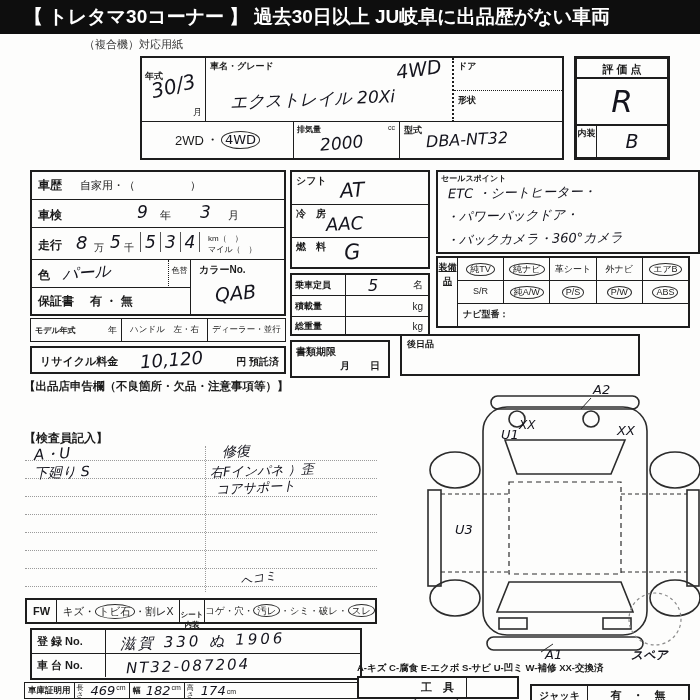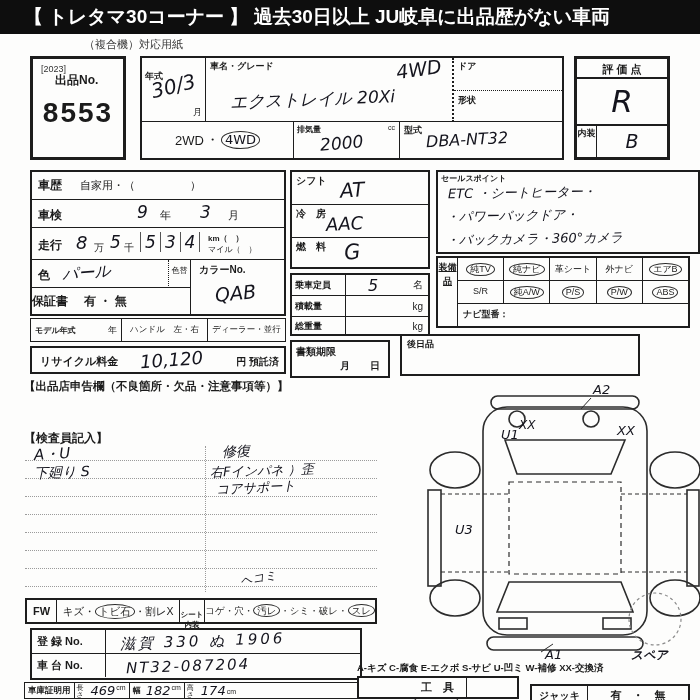--- a/index.html
+++ b/index.html
@@ -22,25 +22,20 @@
   svg text { font-family: "DejaVu Sans", sans-serif; font-style: italic; fill: #14141d; }
 </style>
 </head>
 <body>
 
 <div class="sheet">
 
   <div class="abs" style="left:0;top:0;width:700px;height:34px;background:#0e0e0e;color:#fff;font-weight:700;font-size:19px;line-height:34px;padding-left:24px;white-space:nowrap;">【 トレタマ30コーナー 】 過去30日以上 JU岐阜に出品歴がない車両</div>
   <div class="abs" style="left:84px;top:37px;font-size:11px;color:#3a3a3a;">（複合機）対応用紙</div>
 
-  <div class="bx" style="left:30px;top:56px;width:96px;height:104px;border-width:3px;">
-    <div style="position:absolute;left:8px;top:5px;font-size:9px;color:#333;">[2023]</div>
-    <div class="lb" style="position:absolute;left:22px;top:13px;font-size:12px;">出品No.</div>
-    <div class="lb" style="position:absolute;left:0;top:38px;width:100%;text-align:center;font-size:28px;letter-spacing:2px;">8553</div>
-  </div>
 
   <div class="bx" style="left:140px;top:56px;width:424px;height:104px;">
 
     <div class="abs cell-r" style="left:0;top:0;width:64px;height:64px;border-bottom:1.5px solid #1d1d1d;">
       <span class="lb" style="position:absolute;left:3px;top:12px;font-size:9px;">年式</span>
       <span class="hw" style="position:absolute;left:9px;top:16px;font-size:20px;transform:rotate(-14deg);">30/3</span>
       <span style="position:absolute;right:3px;bottom:2px;font-size:9px;">月</span>
     </div>
     <div class="abs" style="left:64px;top:0;width:246px;height:64px;border-bottom:1.5px solid #1d1d1d;">
       <span class="lb" style="position:absolute;left:4px;top:2px;font-size:9px;">車名・グレード</span>
@@ -92,30 +87,30 @@
     </div>
     <div class="abs" style="left:0;top:56px;width:252px;height:32px;border-bottom:1.5px solid #1d1d1d;">
       <span class="lb" style="position:absolute;left:6px;top:9px;font-size:12px;">走行</span>
       <span class="hw" style="position:absolute;left:44px;top:4px;font-size:18px;">8</span>
       <span style="position:absolute;left:62px;top:13px;font-size:10px;">万</span>
       <span class="hw" style="position:absolute;left:78px;top:4px;font-size:17px;">5</span>
       <span style="position:absolute;left:92px;top:13px;font-size:10px;">千</span>
       <span class="hw" style="position:absolute;left:108px;top:4px;width:20px;text-align:center;font-size:17px;border-left:1px solid #555;">5</span>
       <span class="hw" style="position:absolute;left:128px;top:4px;width:20px;text-align:center;font-size:17px;border-left:1px solid #555;">3</span>
       <span class="hw" style="position:absolute;left:148px;top:4px;width:20px;text-align:center;font-size:17px;border-left:1px solid #555;border-right:1px solid #555;">4</span>
-      <span style="position:absolute;left:176px;top:5px;font-size:8px;font-weight:700;">km（　）</span>
+      <span style="position:absolute;left:176px;top:5px;font-size:8px;font-weight:400;">km（　）</span>
       <span style="position:absolute;left:176px;top:16px;font-size:8px;">マイル（　）</span>
     </div>
     <div class="abs" style="left:0;top:88px;width:158px;height:28px;border-bottom:1.5px solid #1d1d1d;">
       <span class="lb" style="position:absolute;left:6px;top:7px;font-size:12px;">色</span>
       <span class="hw" style="position:absolute;left:30px;top:3px;font-size:16px;transform:rotate(-5deg);">パール</span>
       <span class="tiny" style="position:absolute;right:0;top:0;width:22px;height:28px;border-left:1.5px dotted #1d1d1d;text-align:center;padding-top:5px;font-size:8px;word-break:break-all;">色替</span>
     </div>
     <div class="abs flexrow" style="left:0;top:116px;width:158px;height:26px;">
-      <span class="lb" style="font-size:12px;">保証書</span>
+      <span class="lb" style="margin-left:6px;font-size:12px;">保証書</span>
       <span class="lb" style="margin-left:16px;font-size:12px;">有 ・ 無</span>
     </div>
     <div class="abs" style="left:158px;top:88px;width:94px;height:54px;border-left:1.5px solid #1d1d1d;">
       <span class="lb" style="position:absolute;left:8px;top:3px;font-size:10px;">カラーNo.</span>
       <span class="hw" style="position:absolute;left:24px;top:22px;font-size:19px;transform:rotate(-6deg);">QAB</span>
     </div>
   </div>
 
   <div class="bx flexrow" style="left:30px;top:318px;width:256px;height:24px;border-width:1.5px;">
     <div style="width:90px;height:100%;display:flex;align-items:center;padding:0 4px;">

